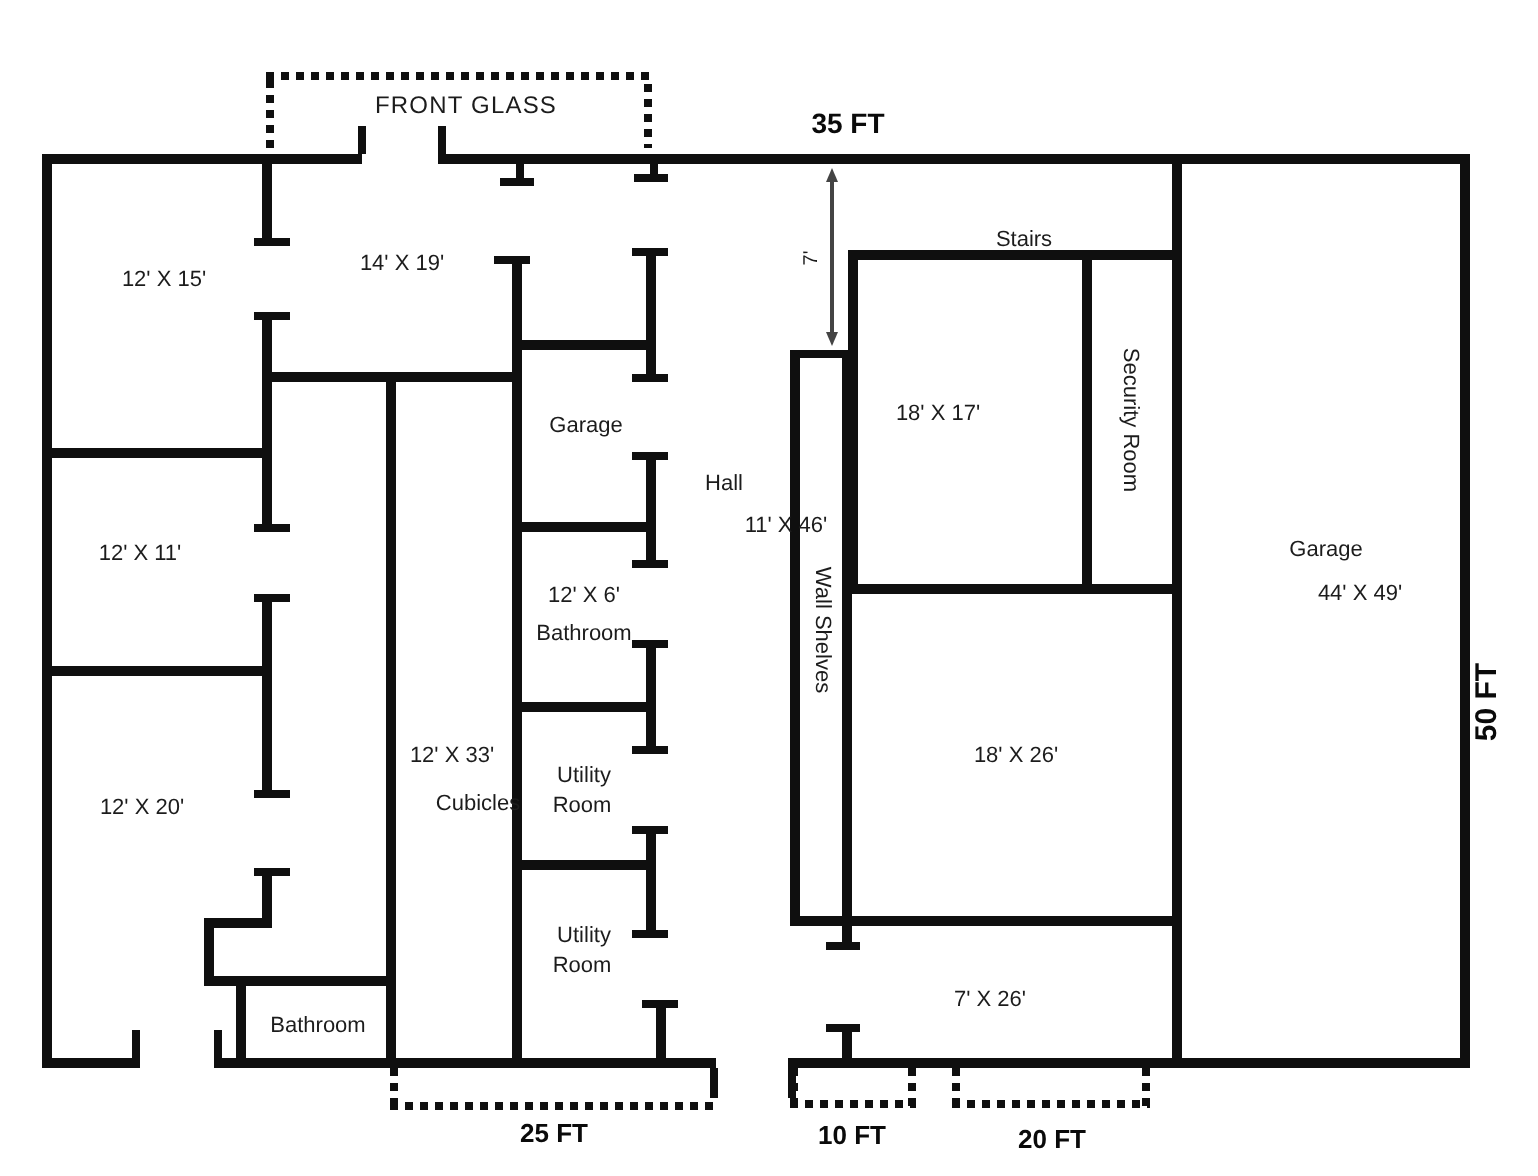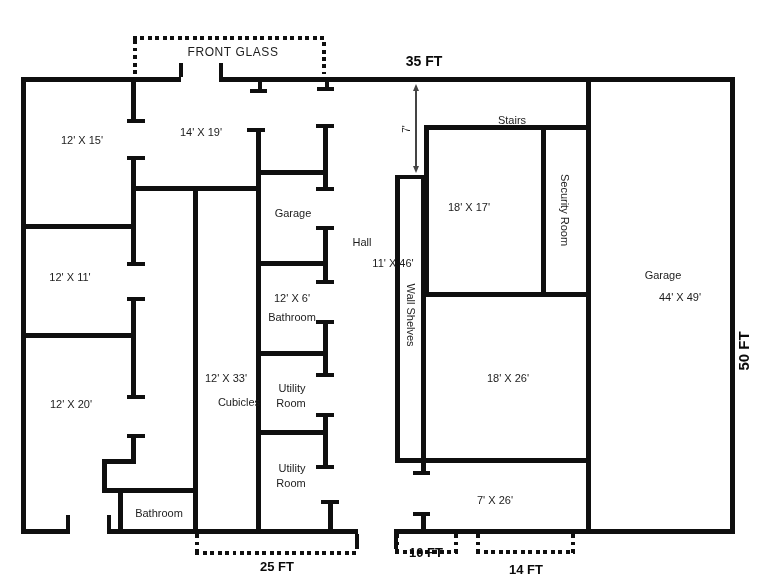--- a/index.html
+++ b/index.html
@@ -136,19 +136,19 @@
       <div class="lbl" style="left: 159px; top: 513px;">Bathroom</div>
       <div class="lbl" style="left: 512px; top: 120px;">Stairs</div>
       <div class="lbl r90" style="left: 565px; top: 210px;">Security Room</div>
       <div class="lbl" style="left: 469px; top: 207px;">18' X 17'</div>
       <div class="lbl" style="left: 508px; top: 378px;">18' X 26'</div>
       <div class="lbl r90" style="left: 411px; top: 315px;">Wall Shelves</div>
       <div class="lbl" style="left: 663px; top: 275px;">Garage</div>
       <div class="lbl" style="left: 680px; top: 297px;">44' X 49'</div>
       <div class="lbl" style="left: 495px; top: 500px;">7' X 26'</div>
       <div class="lbl b" style="left: 277px; top: 567px; font-size: 13px;">25 FT</div>
-      <div class="lbl b" style="left: 426px; top: 553px; font-size: 13px;">10 FT</div>
-      <div class="lbl b" style="left: 526px; top: 570px; font-size: 13px;">14 FT</div>
+      <div class="lbl b" style="left: 426px; top: 568px; font-size: 13px;">10 FT</div>
+      <div class="lbl b" style="left: 526px; top: 570px; font-size: 13px;">20 FT</div>
       <div class="lbl b rm90" style="left: 744px; top: 351px; font-size: 15px;">50 FT</div>
       <div class="lbl rm90" style="left: 406px; top: 129px; font-size: 10px;">7'</div>
     </div>
 <div class="arrow-line" style="left: 415px; top: 87px; height: 83px;"></div>
   </div>
 
 </body></html>

